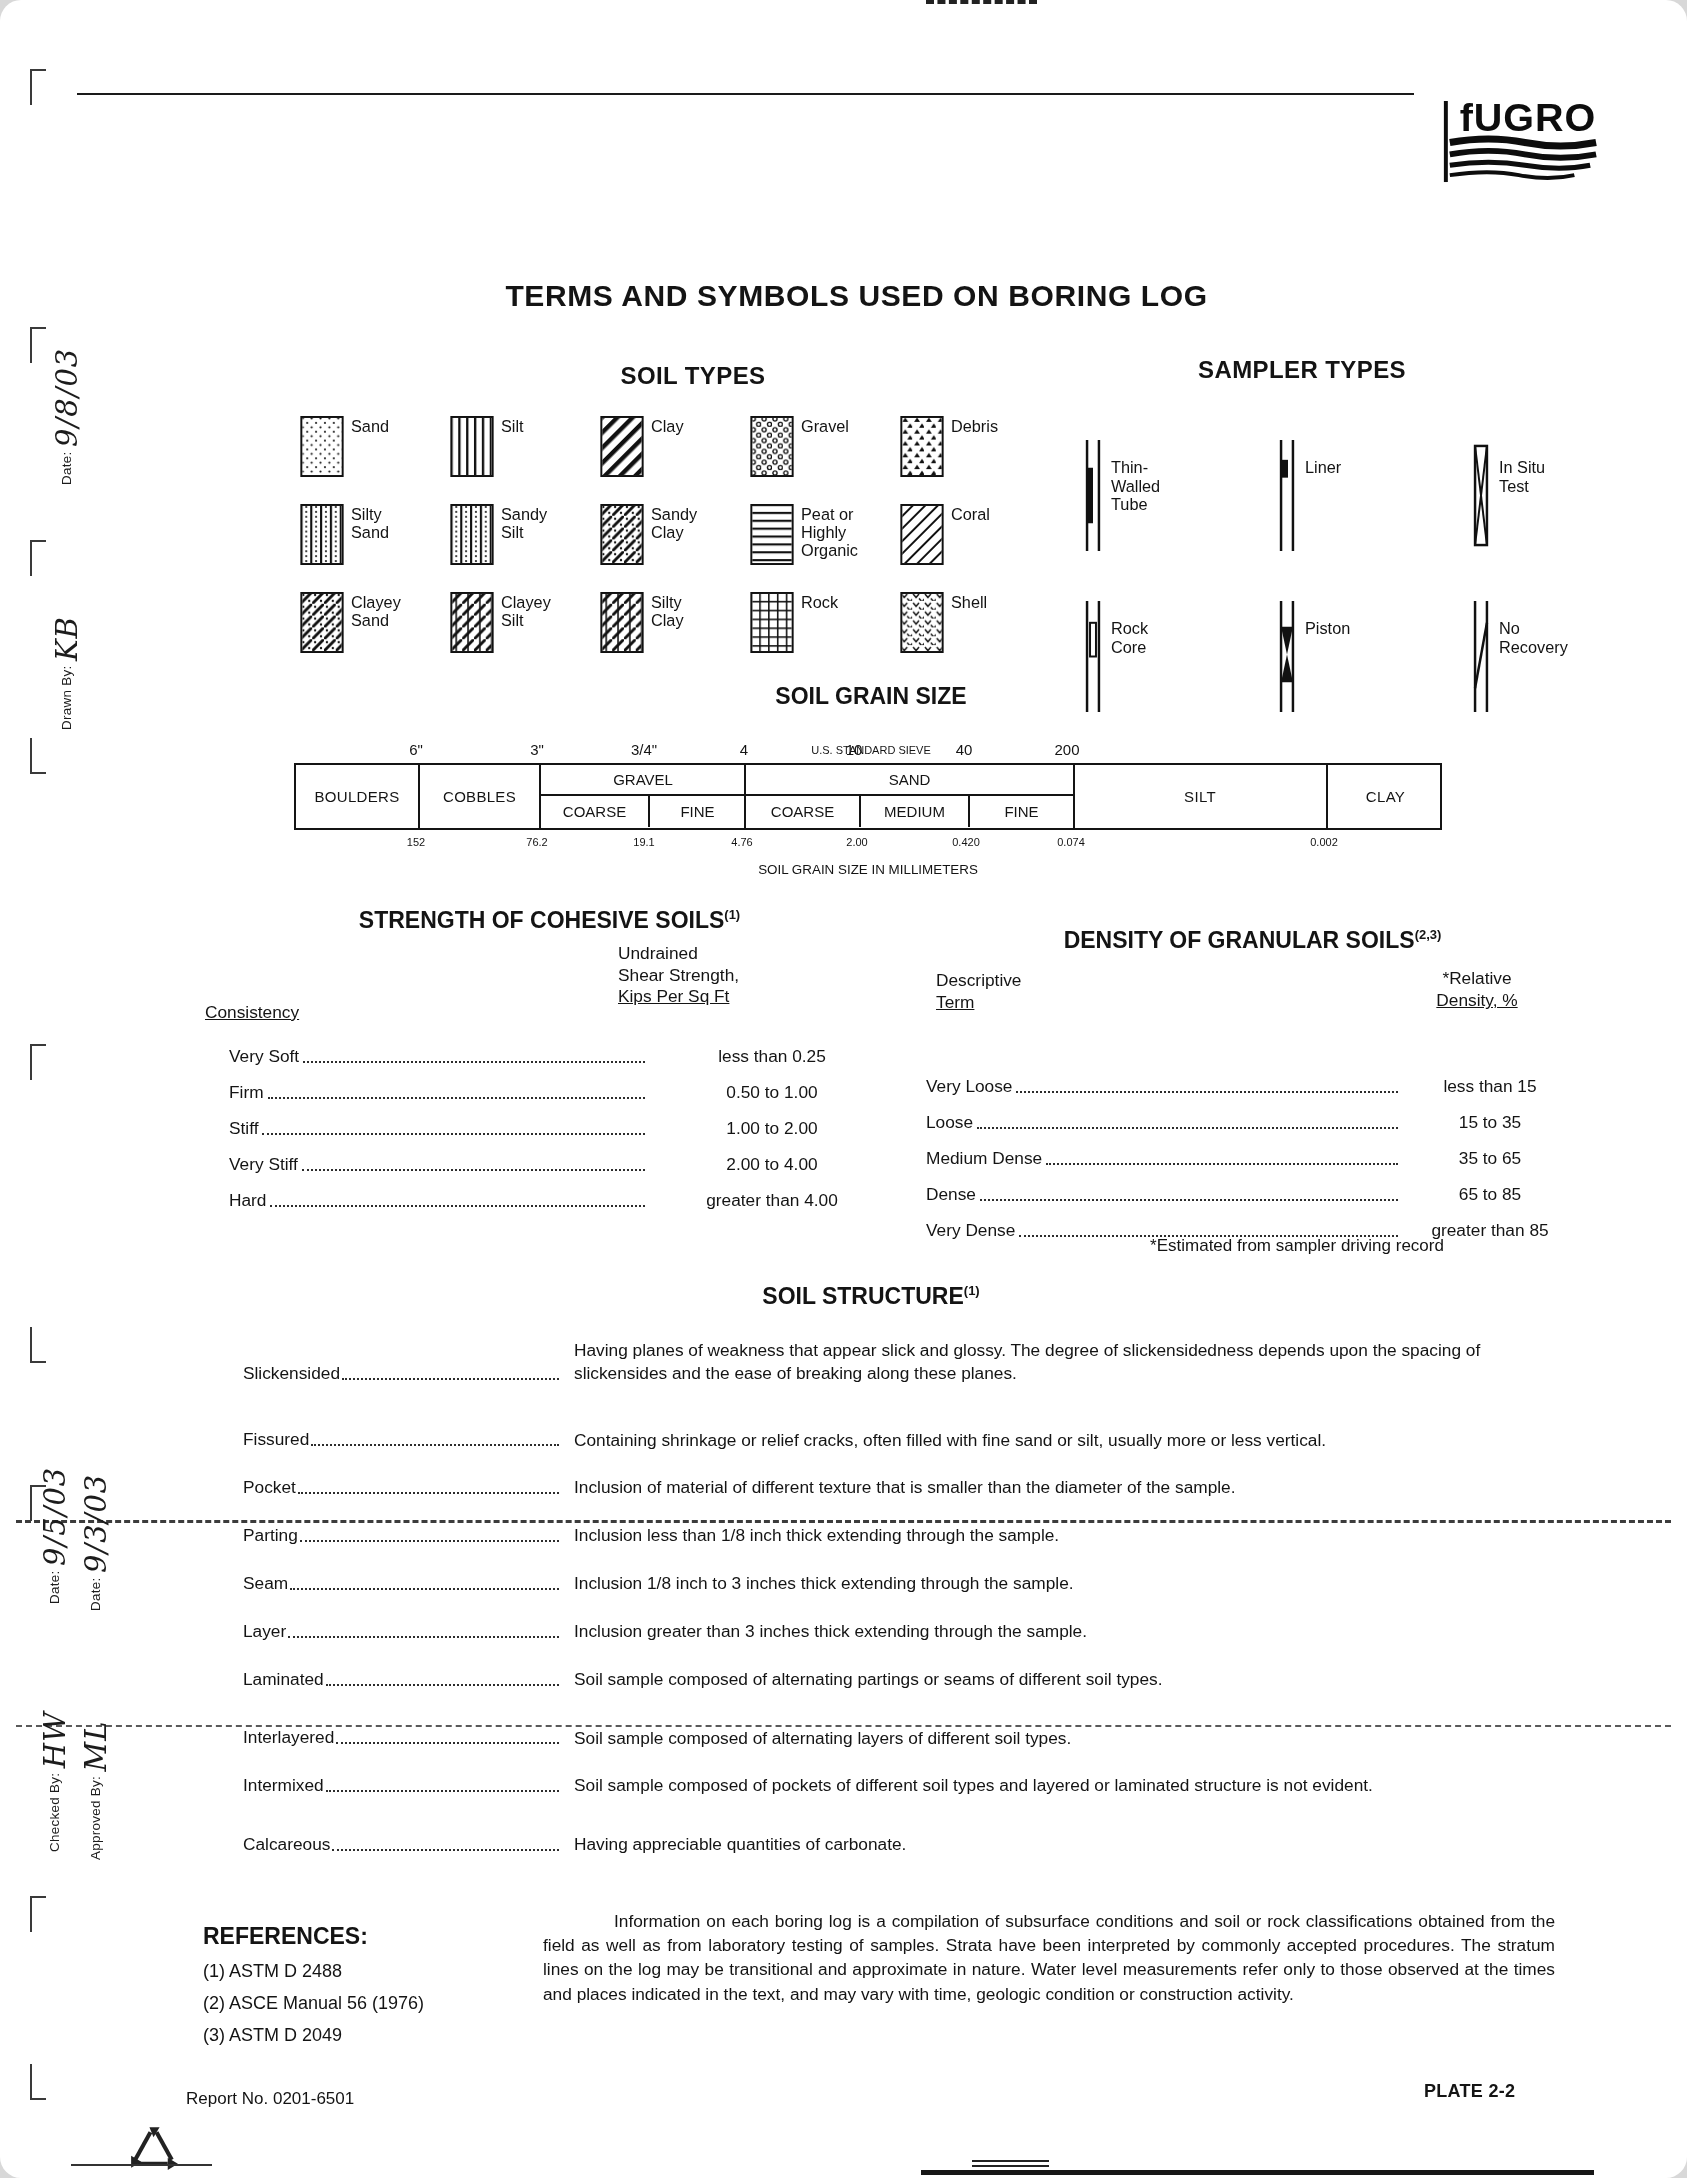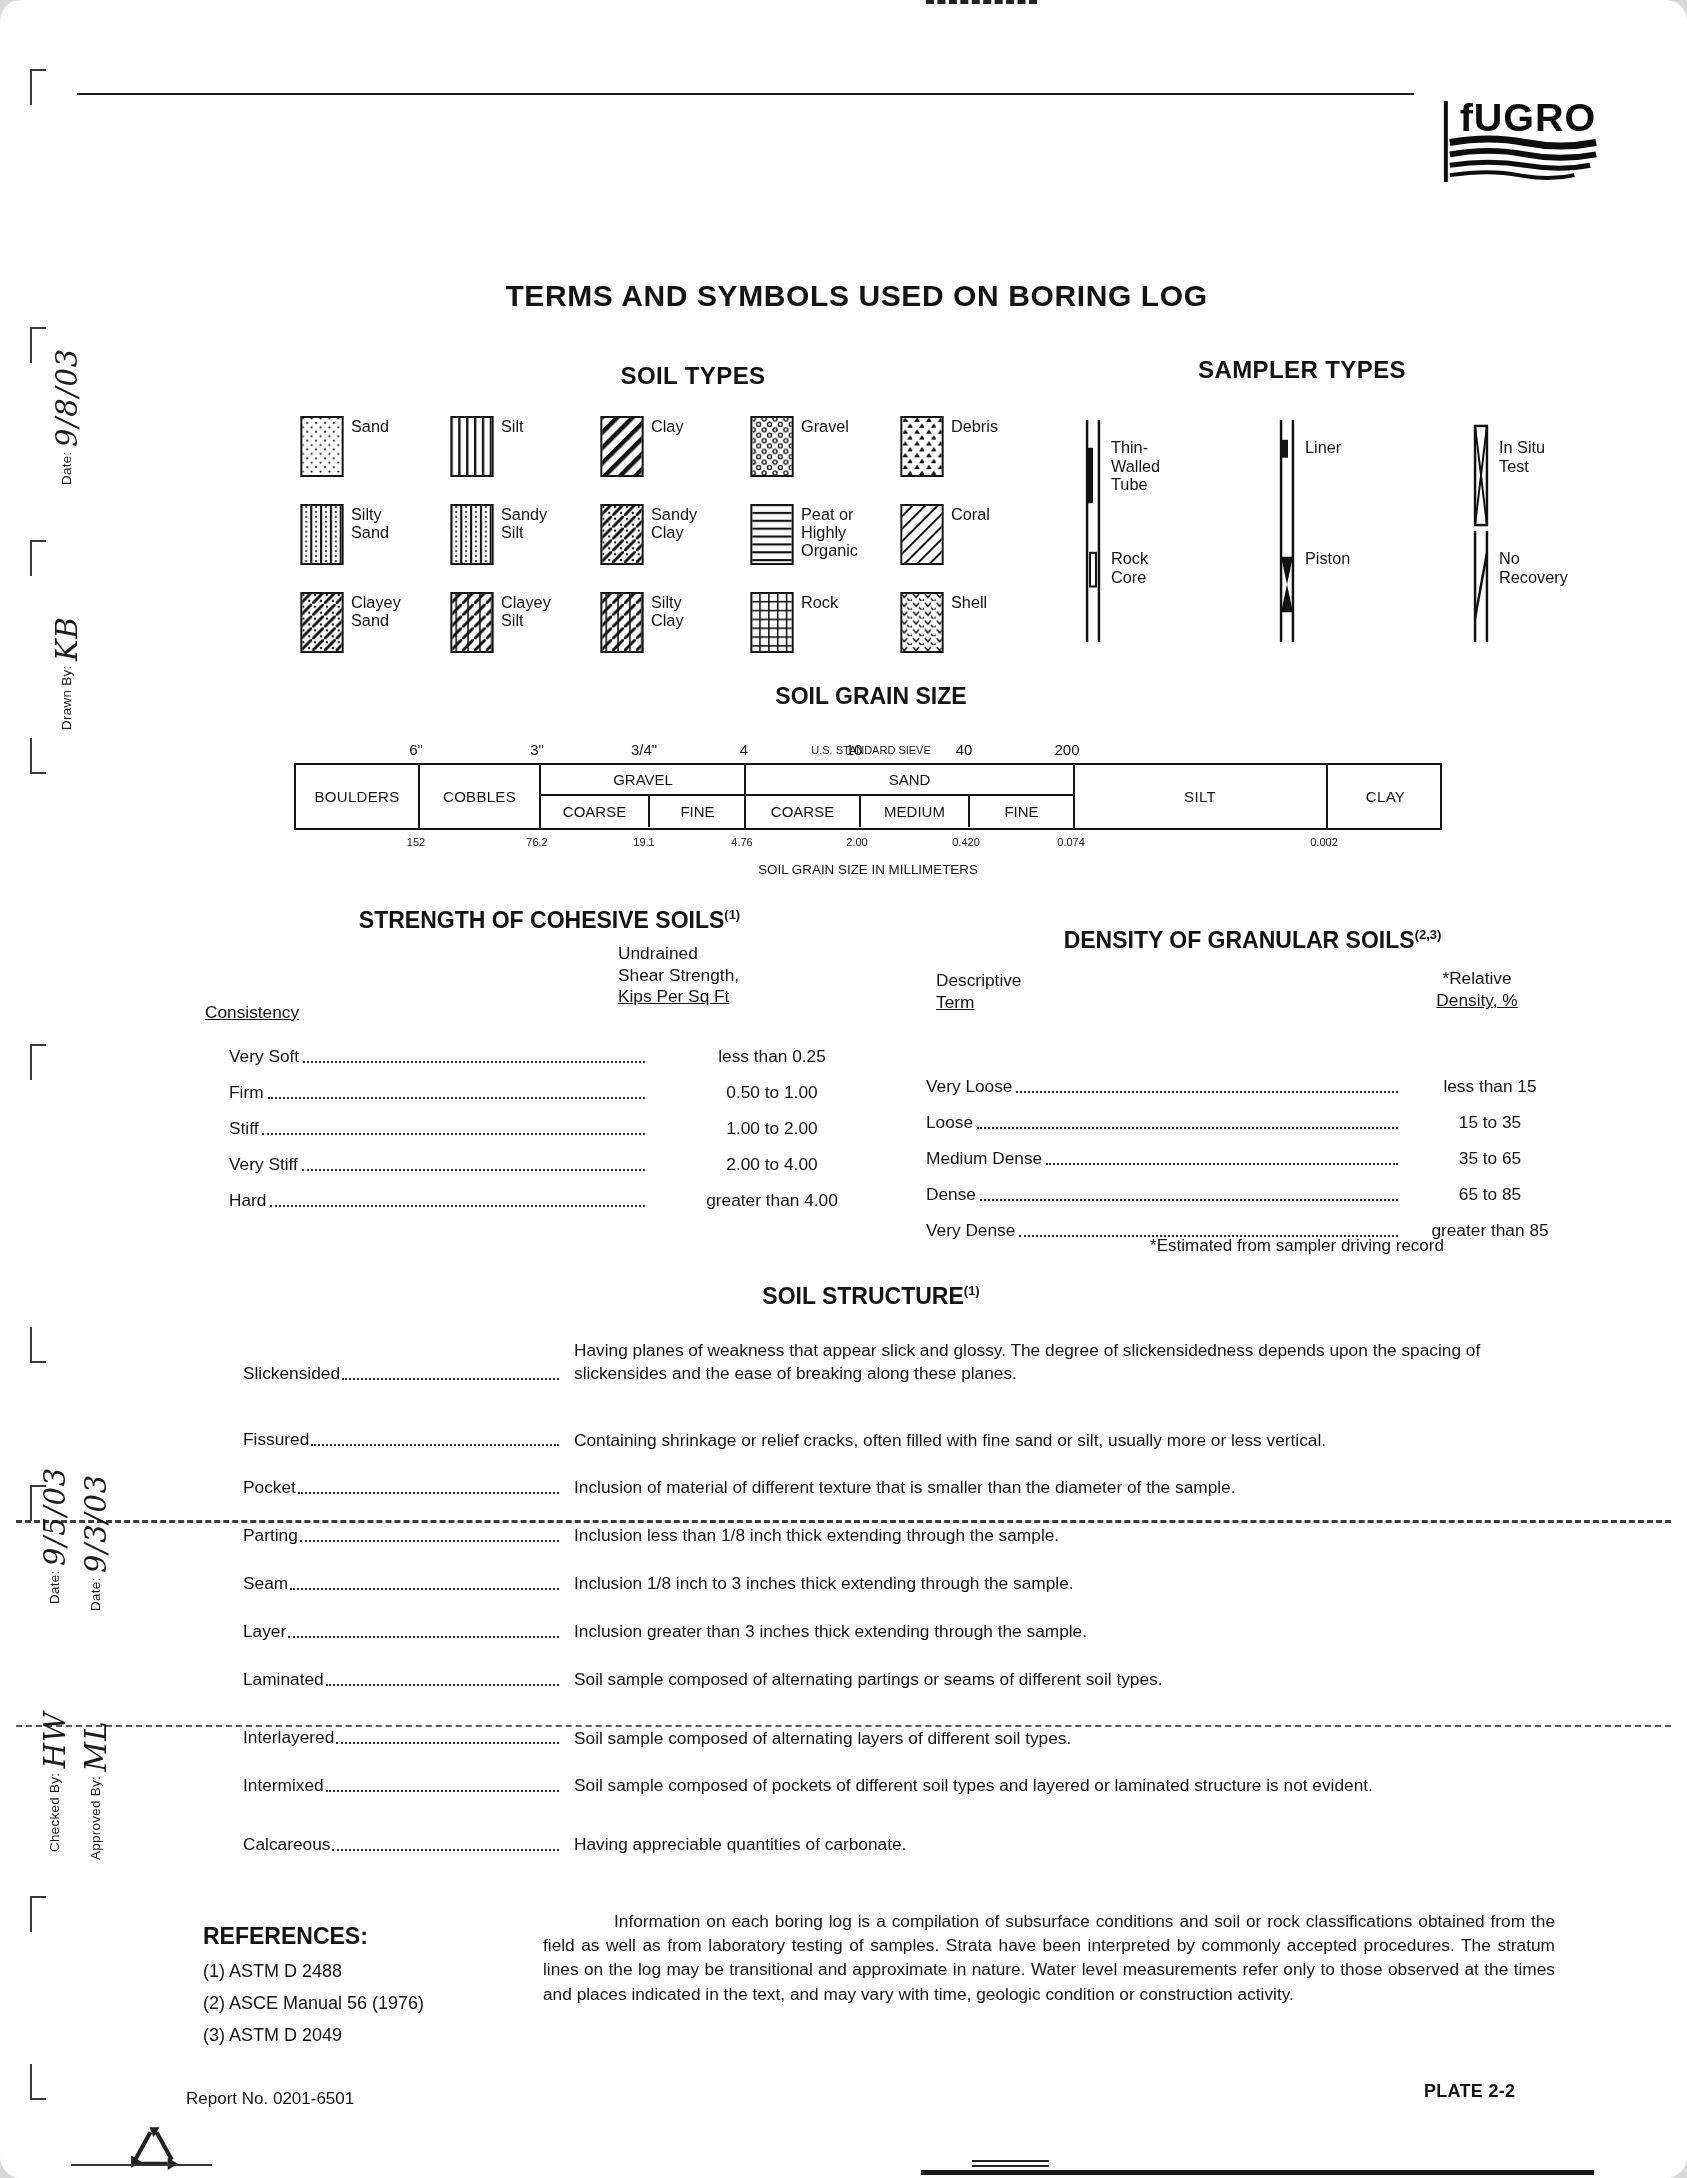--- a/index.html
+++ b/index.html
@@ -35,22 +35,22 @@
   .sampler-h { left:1114px; top:356px; width:376px; text-align:center; }
 
   
   .soil-grid { left:300px; top:416px; display:grid;
     grid-template-columns:repeat(5, 150px); row-gap:27px; }
   .soil-item { display:flex; align-items:flex-start; }
   .swatch { flex:0 0 auto; display:block; }
   .sw-label { font-size:16.3px; line-height:1.1; margin-left:7px; padding-top:2px; white-space:pre-line; }
 
   
-  .sampler-grid { left:1081px; top:420px; display:grid;
-    grid-template-columns:repeat(3, 194px); }
+  .sampler-grid { left:1081px; top:440px; display:grid;
+    grid-template-columns:repeat(3, 194px); row-gap:50px; }
   .sampler-item { display:flex; align-items:flex-start; }
   .sampler-label { font-size:16.3px; line-height:1.15; margin-left:6px; margin-top:18px; white-space:pre-line; }
 
   
   .gs-h { left:554px; top:683px; width:634px; text-align:center; font-size:23px; font-weight:bold; }
   .gs-sub { left:554px; top:744px; width:634px; text-align:center; font-size:11px; }
   .gs-wrap { left:294px; top:741px; width:1148px; height:149px; font-size:15px; }
   .gs-sieve { position:absolute; top:0; transform:translateX(-50%); font-size:15px; }
   .gs-box { position:absolute; top:22px; left:0; width:1148px; height:67px; border:2px solid #141414; }
   .gs-cell { position:absolute; top:0; height:63px; display:flex; align-items:center; justify-content:center;

